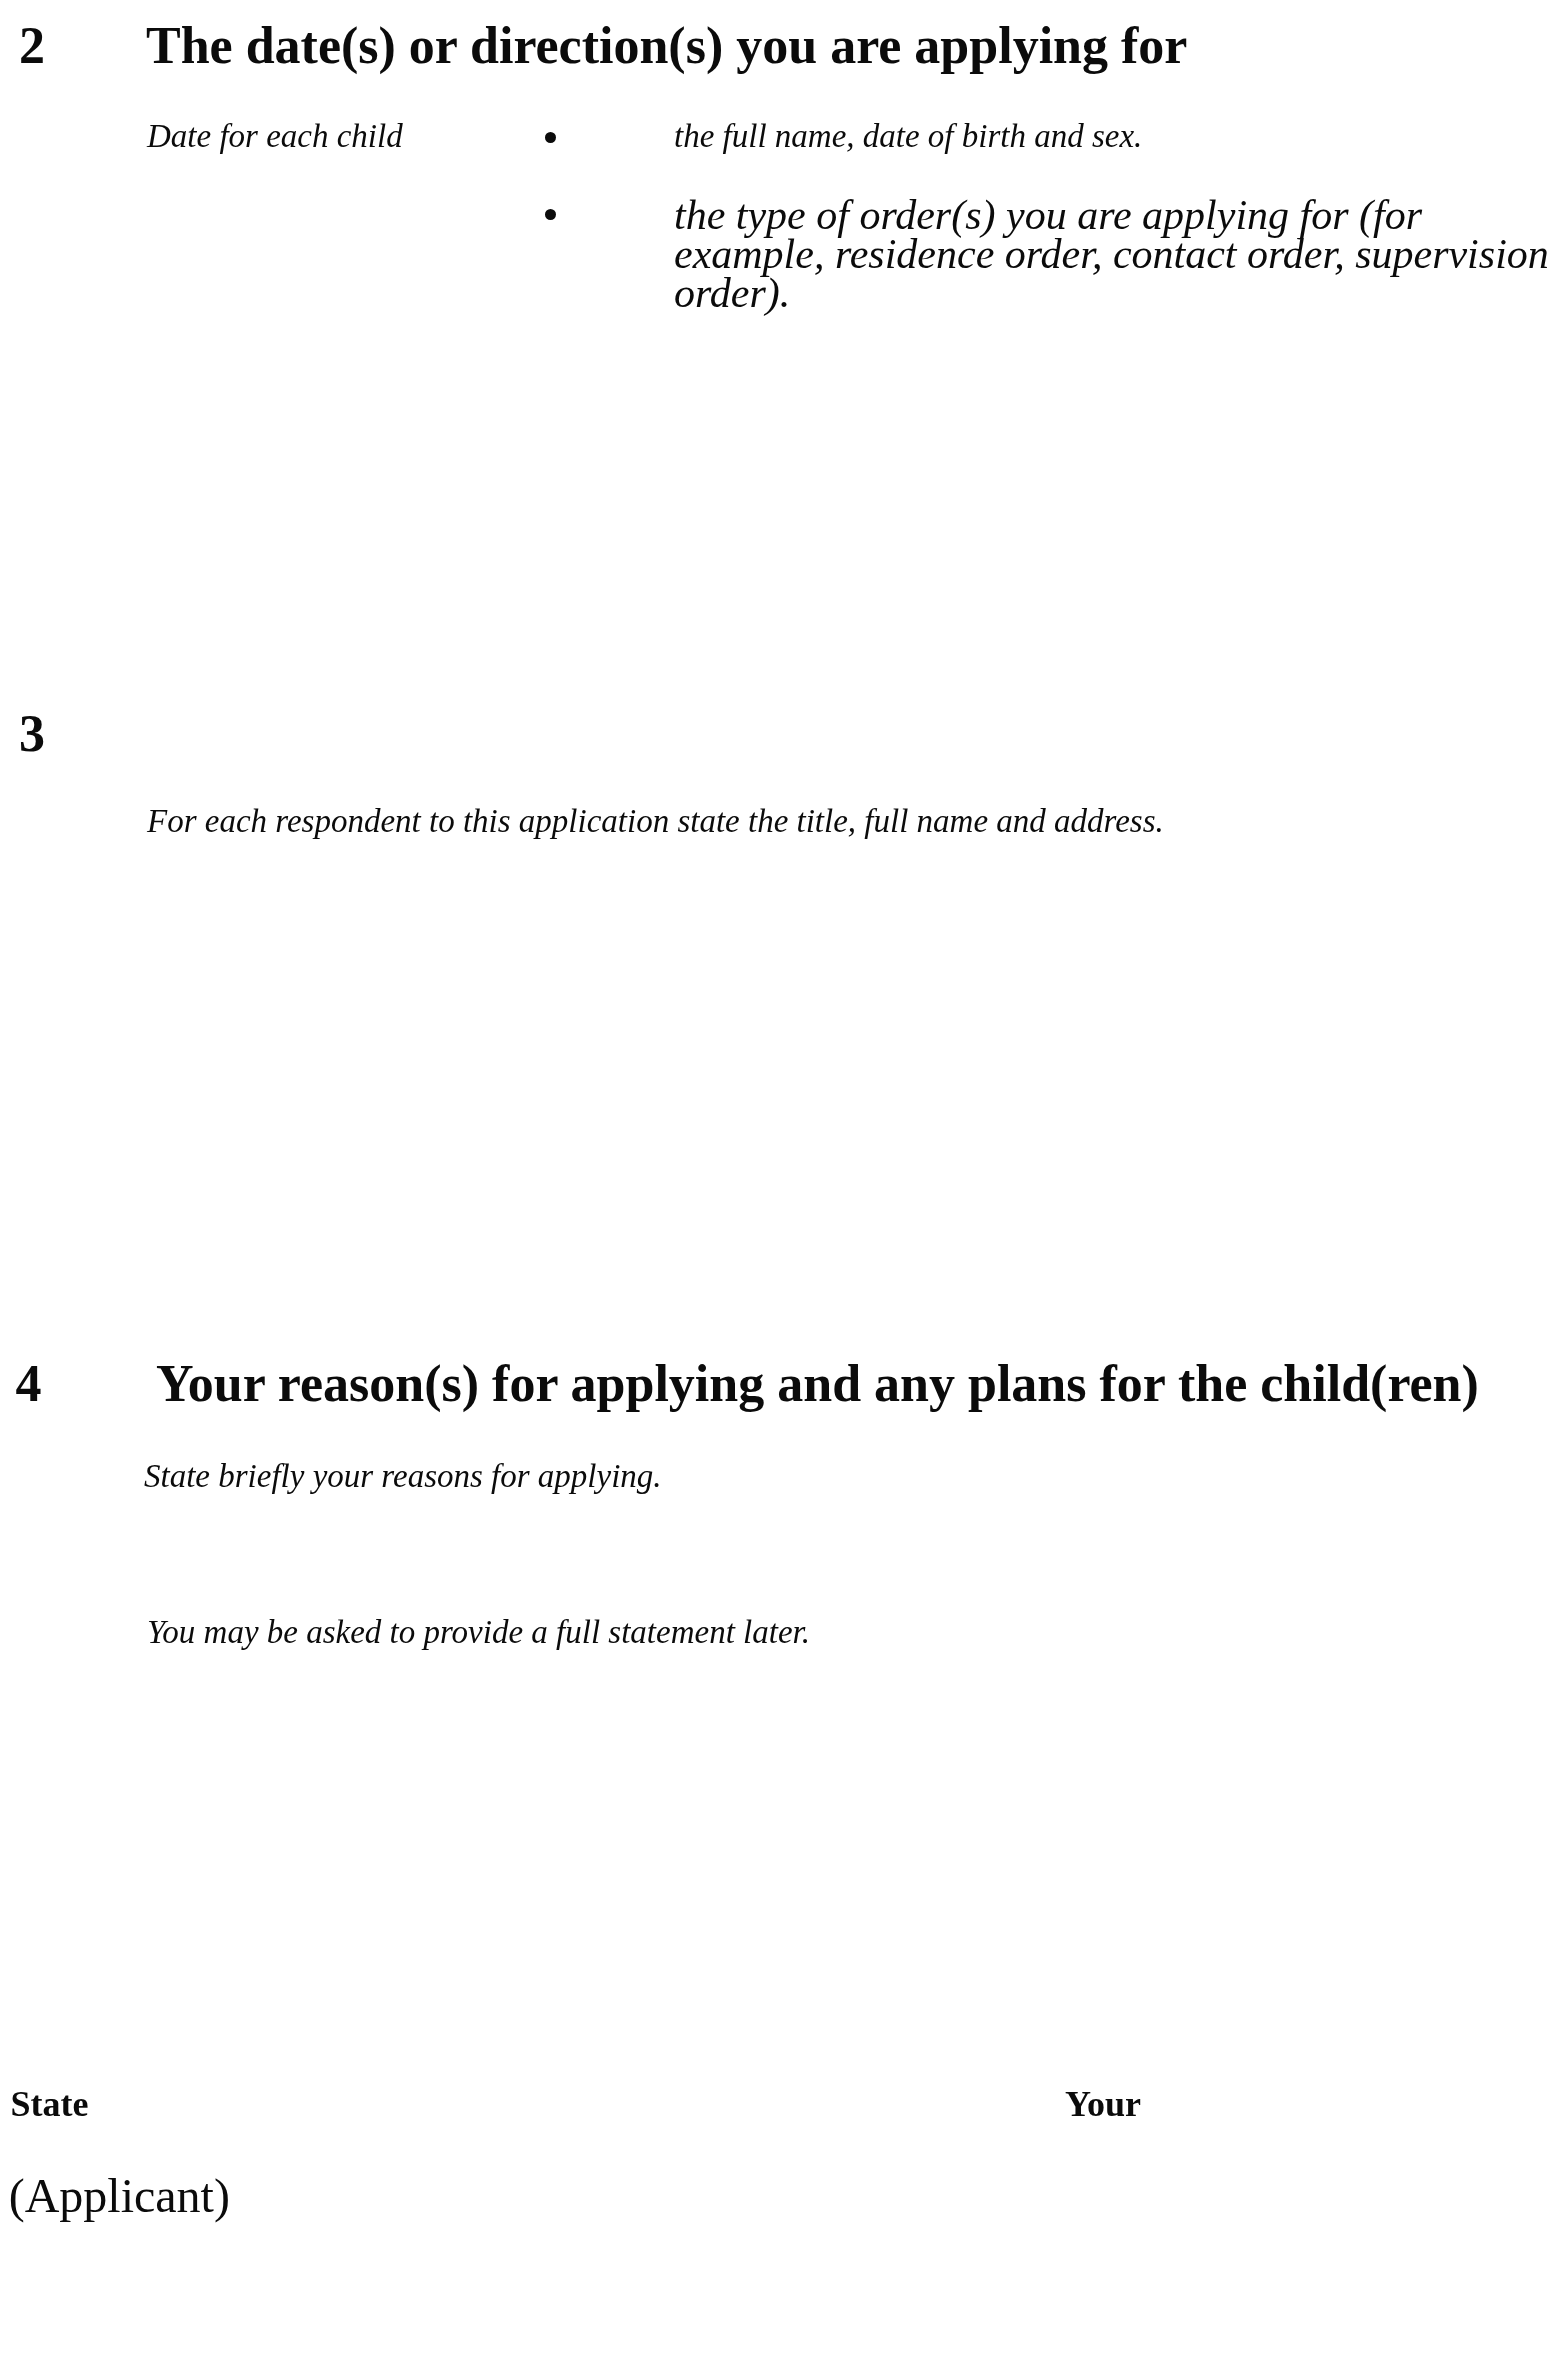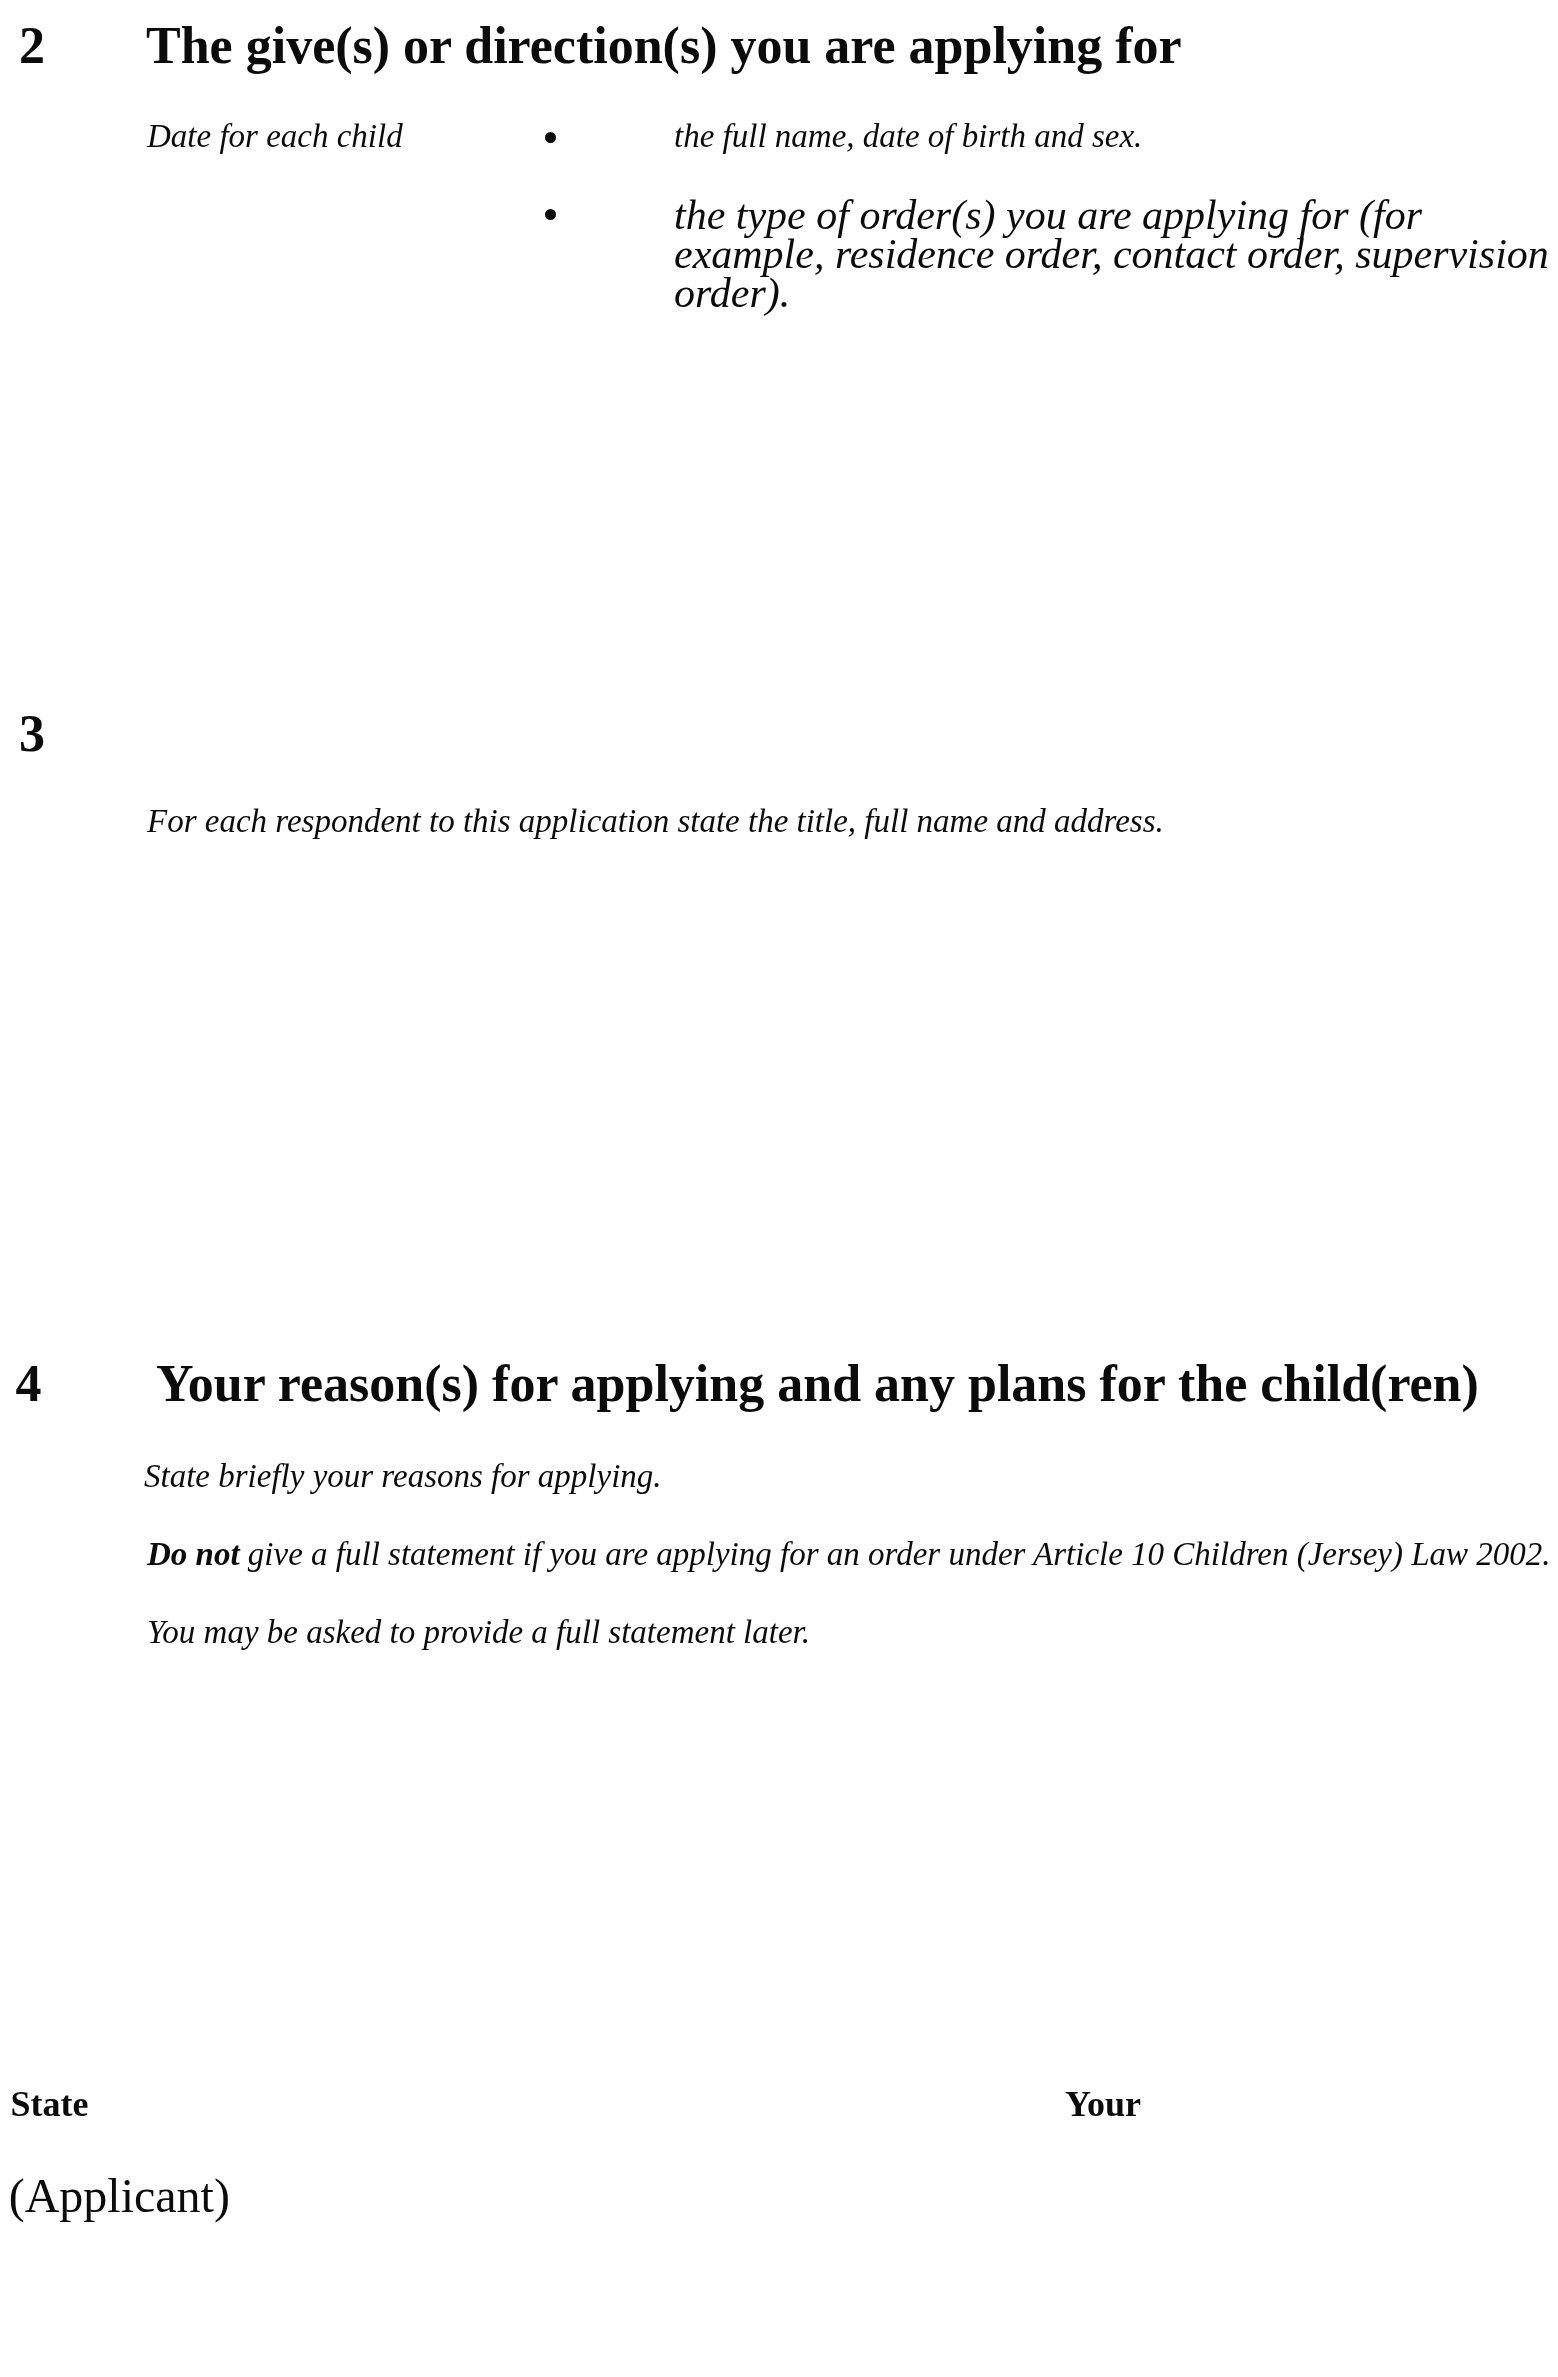--- a/index.html
+++ b/index.html
@@ -60,42 +60,39 @@
     line-height: 1;
     white-space: nowrap;
   }
 </style>
 </head>
 <body>
 
 <div class="page">
 
   <div class="abs heading-num" style="left:19px; top:20px;">2</div>
-  <div class="abs heading" style="left:146px; top:20px;">The give(s) or direction(s) you are applying for</div>
+  <div class="abs heading" style="left:146px; top:20px;">The date(s) or direction(s) you are applying for</div>
 
   <div class="abs body-it" style="left:147px; top:120px;">Date for each child</div>
 
   <div class="abs bullet-dot" style="left:545px; top:132px;"></div>
   <div class="abs body-it" style="left:674px; top:120px;">the full name, date of birth and sex.</div>
 
   <div class="abs bullet-dot" style="left:545px; top:209px;"></div>
   <div class="abs body-it-wrap" style="left:674px; top:196px; width:875px;">the type of order(s) you are applying for (for example, residence order, contact order, supervision order).</div>
 
   <div class="abs heading-num" style="left:19px; top:708px;">3</div>
 
   <div class="abs body-it" style="left:147px; top:805px;">For each respondent to this application state the title, full name and address.</div>
 
   <div class="abs heading-num" style="left:15.6px; top:1358px;">4</div>
   <div class="abs heading" style="left:156px; top:1358px;">Your reason(s) for applying and any plans for the child(ren)</div>
 
   <div class="abs body-it" style="left:144px; top:1460px;">State briefly your reasons for applying.</div>
 
-  <div class="abs body-it" style="left:147px; top:1538px;">
-    <span class="bold-it">Do not</span><span> give a full statement if you are applying for an order under Article 10 Children (Jersey) Law 2002.</span>
-  </div>
 
   <div class="abs body-it" style="left:147px; top:1616px;">You may be asked to provide a full statement later.</div>
 
   <div class="abs sig-label" style="left:10.4px; top:2086px;">State</div>
   <div class="abs sig-label" style="left:1065px; top:2086px;">Your</div>
   <div class="abs sig-sub" style="left:8.7px; top:2172px;">(Applicant)</div>
 
 </div>
 
 

